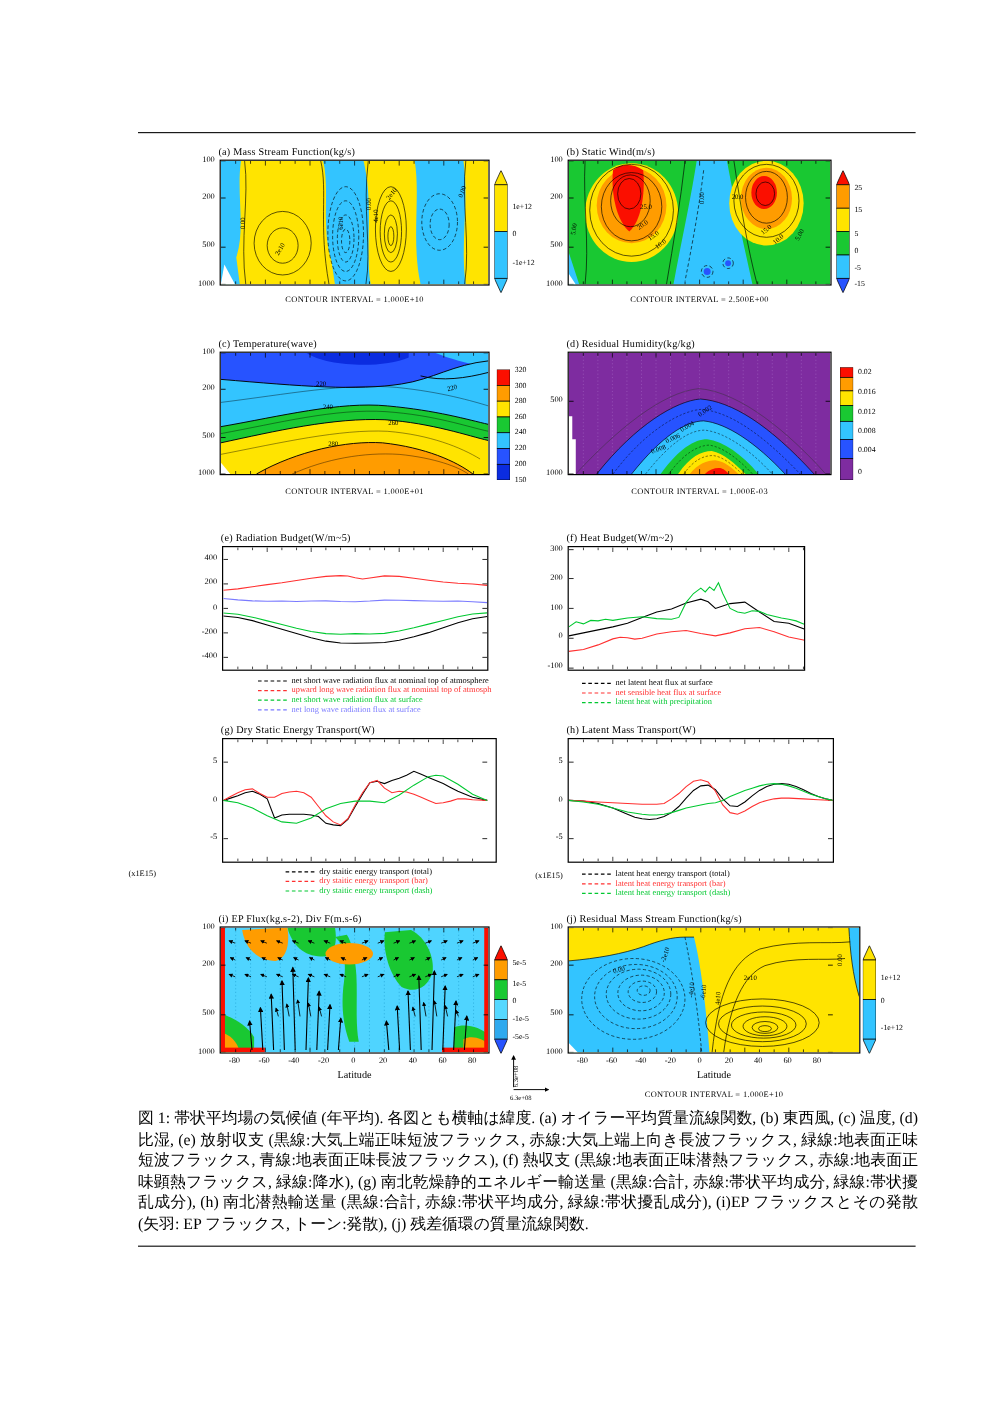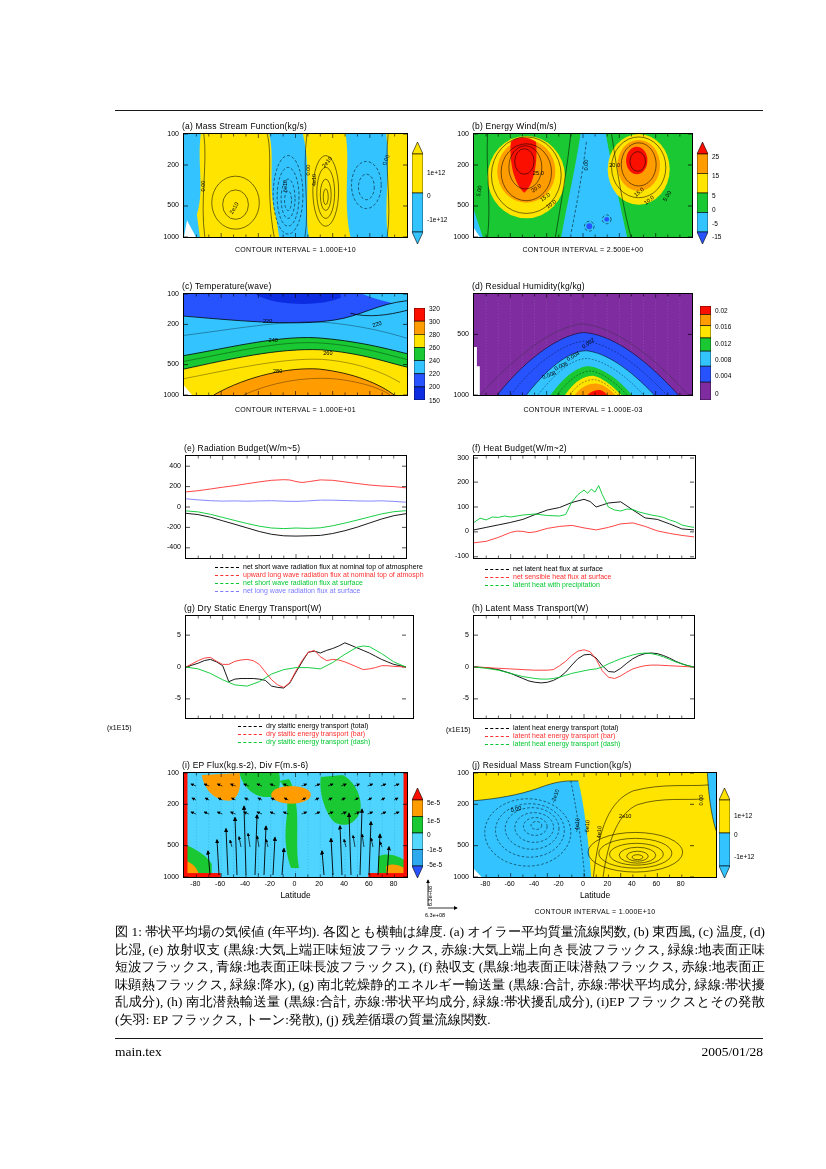--- a/index.html
+++ b/index.html
@@ -5,21 +5,21 @@
   html,body{margin:0;padding:0;background:#9a9a9a}
   .page{position:relative;width:826px;height:1169px;background:#ffffff;overflow:hidden;
         font-family:"Liberation Serif",serif;color:#000}
   .hrule{position:absolute;height:1px;background:#1a1a1a}
   .header{position:absolute;left:115px;top:86px;width:648px;display:flex;justify-content:flex-end;
           align-items:baseline;gap:42px;font-weight:bold;font-size:17px}
   .footer{position:absolute;left:115px;top:1044px;width:648px;display:flex;justify-content:space-between;
           font-size:13.5px}
   .caption{position:absolute;left:115px;top:923px;width:650px;margin:0;font-size:13.2px;
            line-height:17.6px;text-align:justify}
-  .fig{position:absolute;left:0;top:0;right:0;bottom:0;font-family:Liberation Sans, sans-serif}
+  .fig{position:absolute;left:0;top:0;right:0;bottom:0;font-family:Liberation Serif, serif}
   .panel{position:absolute}
   .pbox{position:absolute;left:0;top:0;right:0;bottom:0;border:1px solid #000;overflow:hidden;background:#fff}
   .pbox > svg{position:absolute;left:0;top:0;width:100%;height:100%}
   .ptitle{position:absolute;bottom:100%;margin-bottom:2px;left:-1px;font-size:8.5px;white-space:nowrap;
           letter-spacing:.2px}
   .yticks{position:absolute;right:100%;margin-right:4px;top:0;bottom:0;width:30px}
   .yticks span{position:absolute;right:0;font-size:7px;line-height:7px}
   .xticks{position:absolute;top:100%;margin-top:2px;left:0;right:0;height:8px}
   .xticks span{position:absolute;font-size:7px;width:20px;text-align:center}
   .xlabel{position:absolute;top:100%;margin-top:12px;left:0;right:0;text-align:center;font-size:8.5px}
@@ -136,21 +136,21 @@
       <div class="ci" style="margin-top:8px">CONTOUR INTERVAL = 1.000E+10</div>
       <div class="cbar" style="left:calc(100% + 4px);top:9px;height:102px;width:42px"><svg width="11" height="102">
             <polygon points="5.5,0 11,12 0,12" fill="#ffe400" stroke="#000" stroke-width="0.6"></polygon>
             <rect x="0" y="12" width="11" height="39" fill="#ffe400" stroke="#000" stroke-width="0.6"></rect>
             <rect x="0" y="51" width="11" height="39" fill="#33c4ff" stroke="#000" stroke-width="0.6"></rect>
             <polygon points="5.5,102 11,90 0,90" fill="#33c4ff" stroke="#000" stroke-width="0.6"></polygon>
           </svg><span style="top: 27.1px;">1e+12</span><span style="top: 49.54px;">0</span><span style="top: 74.02px;">-1e+12</span></div>
     </div>
 
     <div class="panel" style="left:473px;top:133px;width:220px;height:105px">
-      <div class="ptitle">(b) Energy Wind(m/s)</div>
+      <div class="ptitle">(b) Static Wind(m/s)</div>
       <div class="pbox">
         <svg class="deco" viewBox="0 0 225 105" preserveAspectRatio="none">
           <rect width="225" height="105" fill="#19c832"></rect>
           <path d="M110,0 C104,38 96,72 90,105 L158,105 C150,70 142,32 136,0 Z" fill="#33c4ff"></path>
           <ellipse cx="54" cy="44" rx="40" ry="42" fill="#ffe400"></ellipse>
           <ellipse cx="54" cy="38" rx="30" ry="32" fill="#ff9c00"></ellipse>
           <path d="M38,8 C36,30 42,52 52,60 C62,52 66,28 64,8 C56,2 44,2 38,8 Z" fill="#fb0f00"></path>
           <ellipse cx="170" cy="36" rx="32" ry="36" fill="#ffe400"></ellipse>
           <ellipse cx="170" cy="32" rx="22" ry="26" fill="#ff9c00"></ellipse>
           <ellipse cx="168" cy="27" rx="11" ry="14" fill="#fb0f00"></ellipse>
@@ -510,21 +510,21 @@
         </div>
       <div class="yticks">
           <span style="top: 6.7px;">400</span>
           <span style="top: 27.1px;">200</span>
           <span style="top: 47.5px;">0</span>
           <span style="top: 67.9px;">-200</span>
           <span style="top: 88.3px;">-400</span>
         </div>
     </div>
 
-    <div class="panel" style="left:473px;top:455px;width:223px;height:104px">
+    <div class="panel" style="left:473px;top:455px;width:198px;height:104px">
       <div class="ptitle">(f) Heat Budget(W/m~2)</div>
       <div class="pbox">
           <svg width="220" height="102">
             <line x1="12.222222222222221" y1="0" x2="12.222222222222221" y2="2.5" stroke="#000" stroke-width="0.6"></line>
             <line x1="12.222222222222221" y1="102" x2="12.222222222222221" y2="99.5" stroke="#000" stroke-width="0.6"></line>
             <line x1="24.444444444444443" y1="0" x2="24.444444444444443" y2="2.5" stroke="#000" stroke-width="0.6"></line>
             <line x1="24.444444444444443" y1="102" x2="24.444444444444443" y2="99.5" stroke="#000" stroke-width="0.6"></line>
             <line x1="36.666666666666664" y1="0" x2="36.666666666666664" y2="4" stroke="#000" stroke-width="0.6"></line>
             <line x1="36.666666666666664" y1="102" x2="36.666666666666664" y2="98" stroke="#000" stroke-width="0.6"></line>
             <line x1="48.888888888888886" y1="0" x2="48.888888888888886" y2="2.5" stroke="#000" stroke-width="0.6"></line>
@@ -1076,18 +1076,14 @@
         <line x1="7" y1="34" x2="36" y2="34" stroke="#000" stroke-width="0.8" marker-end="url(#ahs)"></line>
         <text x="11" y="32" transform="rotate(-90 11 32)" font-size="5.5">6.3e+08</text>
         <text x="4" y="43" font-size="5.5">6.3e+08</text>
       </svg>
     </div>
   </div>
 
   <p class="caption">図 1: 帯状平均場の気候値 (年平均). 各図とも横軸は緯度. (a) オイラー平均質量流線関数, (b) 東西風, (c) 温度, (d) 比湿, (e) 放射収支 (黒線:大気上端正味短波フラックス, 赤線:大気上端上向き長波フラックス, 緑線:地表面正味短波フラックス, 青線:地表面正味長波フラックス), (f) 熱収支 (黒線:地表面正味潜熱フラックス, 赤線:地表面正味顕熱フラックス, 緑線:降水), (g) 南北乾燥静的エネルギー輸送量 (黒線:合計, 赤線:帯状平均成分, 緑線:帯状擾乱成分), (h) 南北潜熱輸送量 (黒線:合計, 赤線:帯状平均成分, 緑線:帯状擾乱成分), (i)EP フラックスとその発散 (矢羽: EP フラックス, トーン:発散), (j) 残差循環の質量流線関数.</p>
 
   <div class="hrule" style="left:115px;top:1038px;width:648px"></div>
-  <div class="footer">
-    <span>main.tex</span>
-    <span>2005/01/28</span>
-  </div>
 
 </div>
 
 </body></html>

